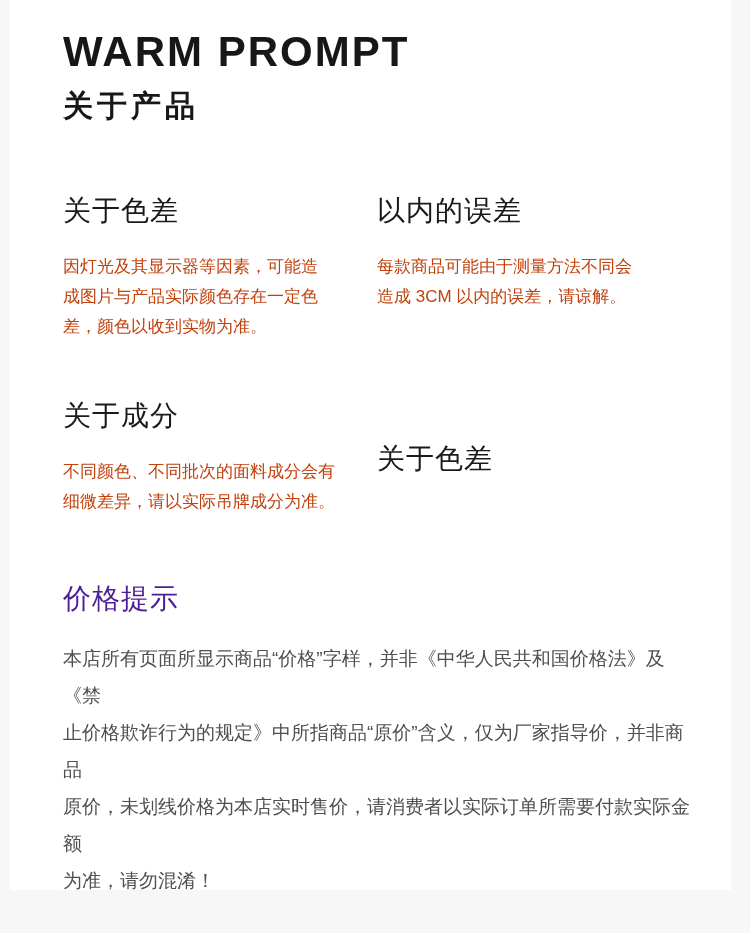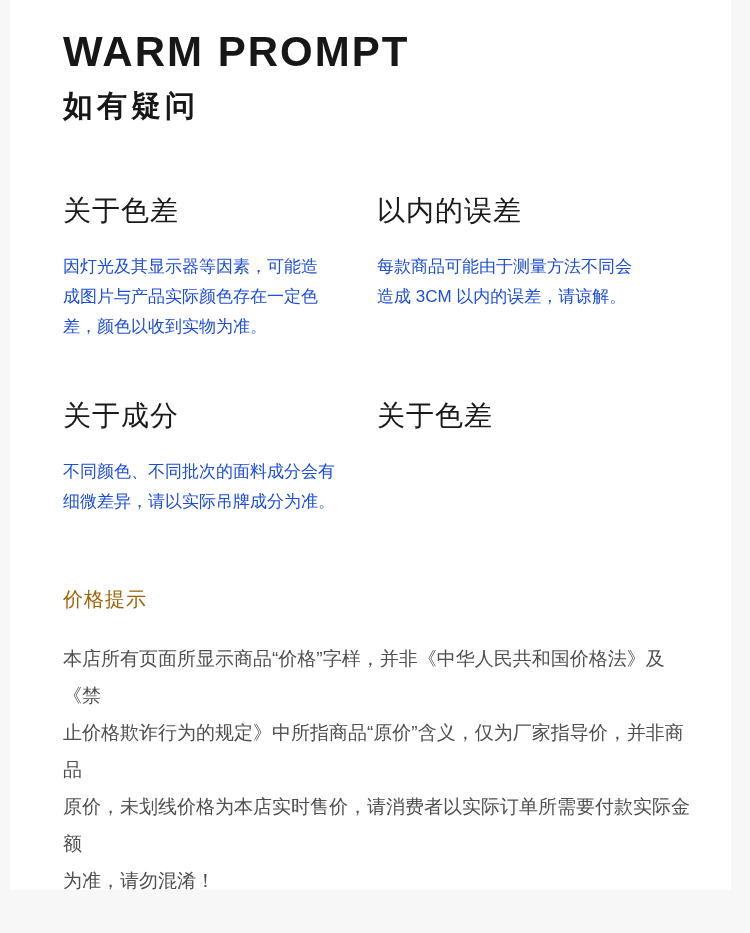--- a/index.html
+++ b/index.html
@@ -38,67 +38,67 @@
     line-height: 34px;
     font-weight: 700;
     letter-spacing: 4px;
     color: #171717;
   }
   .grid-row {
     display: flex;
     align-items: flex-start;
   }
   .row-1 { margin-top: 72px; }
-  .row-2 { margin-top: 58px; }
+  .row-2 { margin-top: 58px; align-items: center; }
   .col-left {
     width: 314px;
     flex: 0 0 314px;
   }
   .col-right {
     flex: 1;
     min-width: 0;
   }
   .sec-heading {
     font-size: 28px;
     line-height: 32px;
     font-weight: 500;
     letter-spacing: 1px;
     color: #1a1a1a;
   }
   .sec-body {
     margin-top: 25px;
     font-size: 17px;
     line-height: 30px;
-    color: #1d4ed8;
+    color: #c2410c;
     white-space: pre-line;
   }
   .price-heading {
     margin-top: 66px;
-    font-size: 20px;
+    font-size: 28px;
     line-height: 32px;
     font-weight: 500;
     letter-spacing: 1px;
-    color: #a16207;
+    color: #4c1d95;
   }
   .price-body {
     margin-top: 25px;
     font-size: 19px;
     line-height: 37px;
     color: #4f4f4f;
     white-space: pre-line;
   }
 </style>
 </head>
 <body>
 
 <div class="card">
 
   <div class="title">WARM PROMPT</div>
 
-  <div class="subtitle">如有疑问</div>
+  <div class="subtitle">关于产品</div>
 
   <div class="grid-row row-1">
     <div class="col-left">
       <div class="sec-heading">关于色差</div>
       <div class="sec-body">因灯光及其显示器等因素，可能造
 成图片与产品实际颜色存在一定色
 差，颜色以收到实物为准。</div>
     </div>
     <div class="col-right">
       <div class="sec-heading">以内的误差</div>

